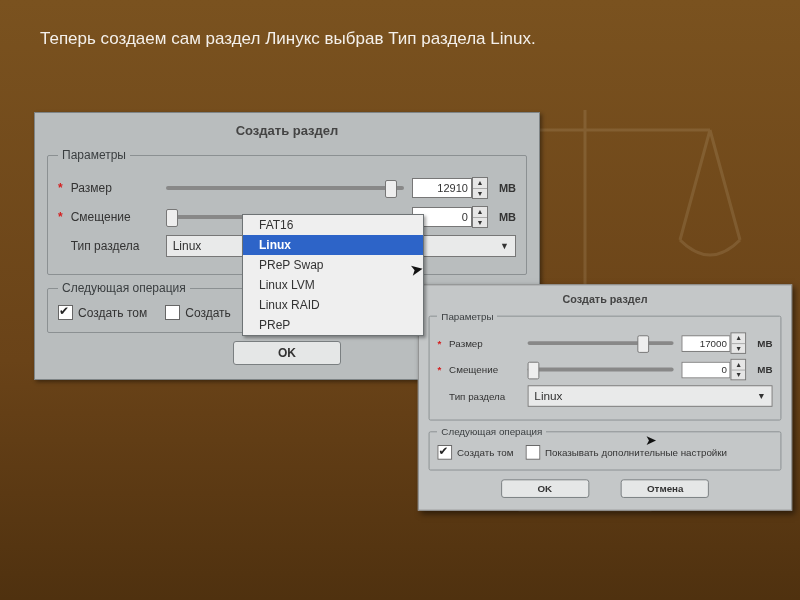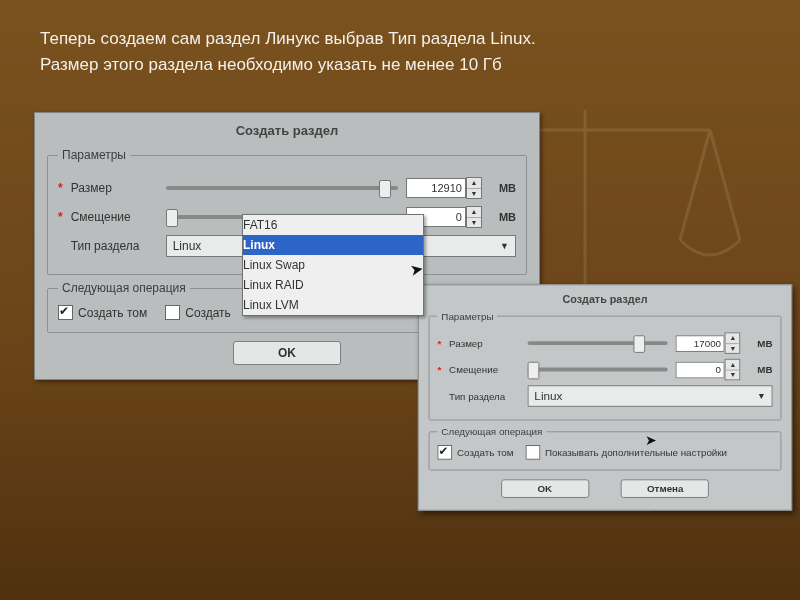--- a/index.html
+++ b/index.html
@@ -15,29 +15,29 @@
   .row{display:flex;align-items:center;margin:7px 0;font-size:12px;color:#333}
   .req{color:#d41f1f;font-weight:bold;margin-right:8px}
   .lbl{width:95px}
   .slider-wrap{flex:1;display:flex;align-items:center;height:18px}
   .track{flex:1;height:4px;background:#888;border-radius:2px;position:relative;margin-right:8px}
   .thumb{position:absolute;top:-6px;width:10px;height:16px;background:#eee;border:1px solid #777;border-radius:2px}
   .numbox{width:52px;height:18px;background:#fff;border:1px solid #777;font-size:11px;text-align:right;padding:0 3px;line-height:18px}
   .spin{width:14px;height:20px;display:flex;flex-direction:column;border:1px solid #777;background:#e6e6e6}
   .spin div{flex:1;font-size:7px;line-height:9px;text-align:center;color:#333;border-bottom:1px solid #aaa}
   .spin div:last-child{border:0}
-  .unit{font-size:11px;margin-left:17px;font-weight:bold;color:#333}
+  .unit{font-size:11px;margin-left:11px;font-weight:bold;color:#333}
   .combo{flex:1;display:flex;align-items:center;height:20px;background:#e9eaea;border:1px solid #777;font-size:12px;padding:0 6px;justify-content:space-between}
   .combo .chev{font-size:9px;color:#333}
   .chk{width:13px;height:13px;border:1px solid #666;background:#fff;margin-right:5px;position:relative}
   .chk.checked::after{content:"✔";position:absolute;left:0;top:-2px;font-size:12px;color:#222}
   .btn{display:inline-block;min-width:70px;padding:4px 18px;background:#e5e7e7;border:1px solid #7a7f81;border-radius:3px;font-size:12px;font-weight:bold;color:#333;text-align:center}
   
   .dd{position:absolute;left:242px;top:214px;width:180px;background:#efefef;border:1px solid #6e7375;box-shadow:2px 2px 3px rgba(0,0,0,.35);font-size:12px;z-index:5}
-  .dd .opt{padding:3px 0;color:#333}
+  .dd .opt{padding:3px 16px;color:#333}
   .dd .opt.sel{background:#2d64c8;color:#fff;font-weight:bold}
   .cursor{position:absolute;left:410px;top:260px;font-size:16px;color:#111;z-index:6;transform:rotate(-10deg)}
   
   .dlg2{position:absolute;left:414px;top:282px;width:360px;background:#c4c7c8;border:1px solid #888;box-shadow:3px 3px 6px rgba(0,0,0,.5);padding:8px 10px 12px;transform:scale(.98)}
   .dlg2 .dlg-title1{font-size:11px;margin-bottom:6px}
   .dlg2 .row{font-size:10px;margin:5px 0}
   .dlg2 .lbl{width:80px}
   .dlg2 .numbox{width:42px;height:15px;font-size:10px;line-height:15px}
   .dlg2 .unit{font-size:10px}
   .dlg2 fieldset{padding:6px 8px 8px}
@@ -55,21 +55,20 @@
       <line x1="185" y1="40" x2="185" y2="420"></line>
       <line x1="60" y1="60" x2="310" y2="60"></line>
       <path d="M60 60 L30 170 M60 60 L90 170 M30 170 Q60 200 90 170"></path>
       <path d="M310 60 L280 170 M310 60 L340 170 M280 170 Q310 200 340 170"></path>
       <path d="M120 420 Q185 400 250 420 L250 440 L120 440 Z" fill="#d9c9a8" fill-opacity=".2"></path>
     </g>
   </svg>
 
   <div class="text-block">
     <div>Теперь создаем сам раздел Линукс выбрав Тип раздела Linux.</div>
-    <div>Размер этого раздела необходимо указать не менее 10 Гб</div>
   </div>
 
   <div class="dlg1">
     <div class="dlg-title1">Создать раздел</div>
 
     <fieldset>
       <legend>Параметры</legend>
 
       <div class="row">
         <span class="req">*</span>
@@ -125,23 +124,24 @@
     </fieldset>
 
     <div style="text-align:center;margin-top:8px">
       <span class="btn">OK</span>
     </div>
   </div>
 
   <div class="dd">
     <div class="opt">FAT16</div>
     <div class="opt sel">Linux</div>
-    <div class="opt">Linux Swap</div>
+    <div class="opt">PReP Swap</div>
+    <div class="opt">Linux LVM</div>
     <div class="opt">Linux RAID</div>
-    <div class="opt">Linux LVM</div>
+    <div class="opt">PReP</div>
   </div>
   <div class="cursor">➤</div>
 
   <div class="dlg2">
     <div class="dlg-title1">Создать раздел</div>
 
     <fieldset>
       <legend>Параметры</legend>
 
       <div class="row">

